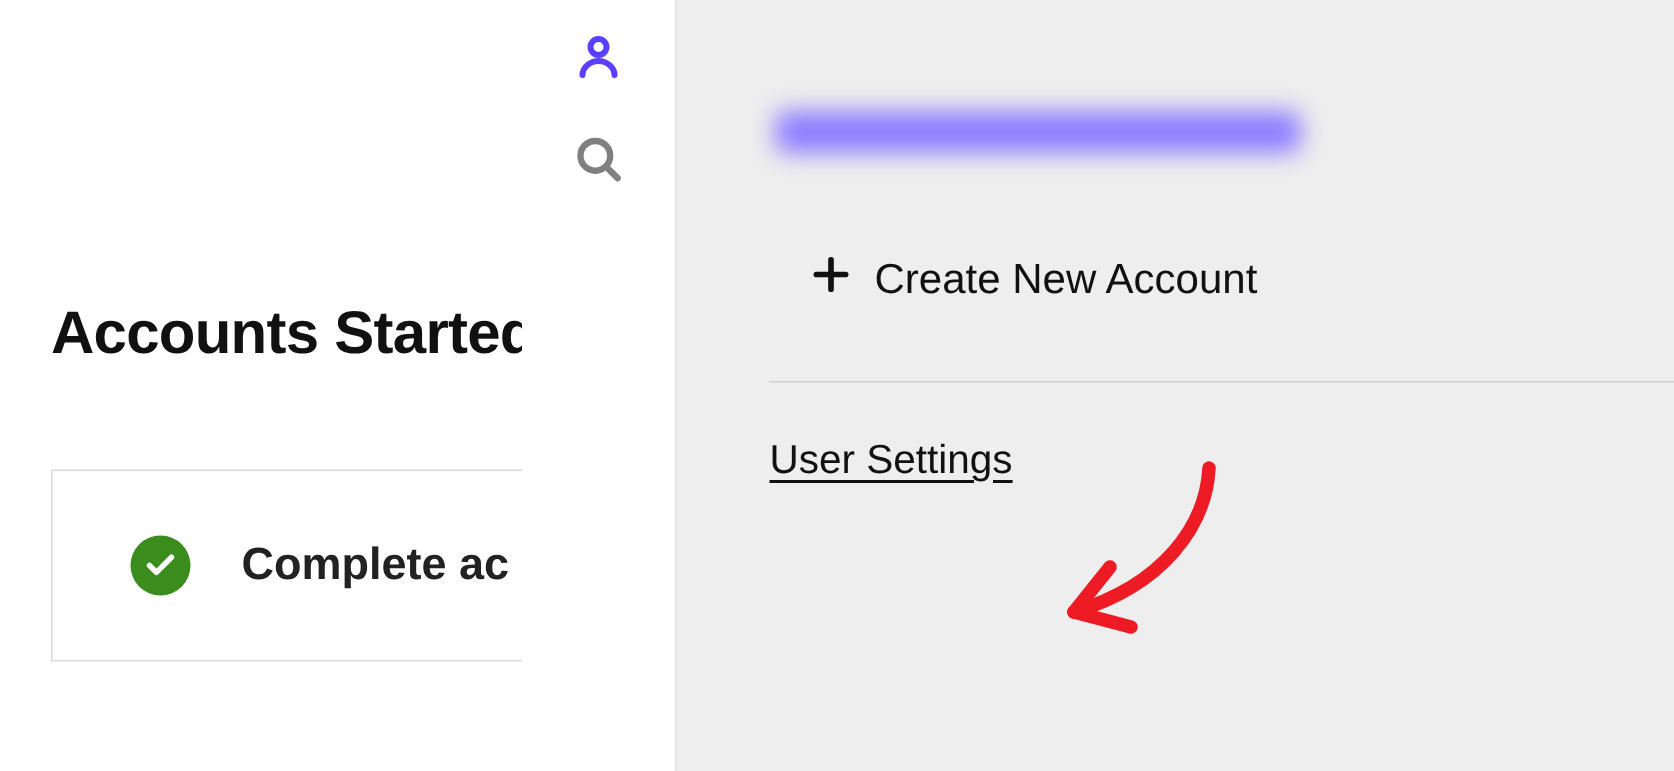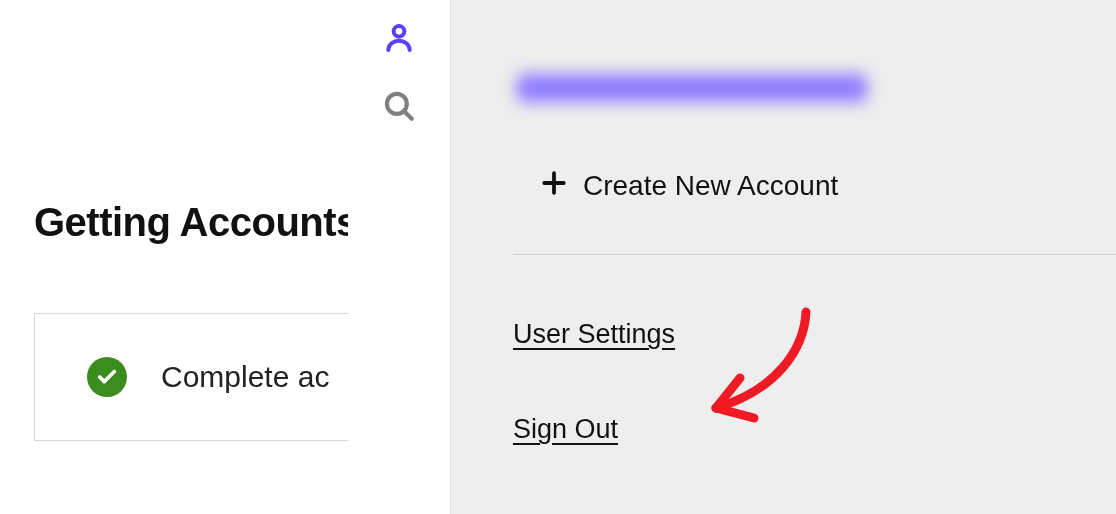--- a/index.html
+++ b/index.html
@@ -51,21 +51,21 @@
       justify-content: center;
       margin-right: 34px;
       flex-shrink: 0;
     }
     .check-circle svg {
       width: 22px;
       height: 22px;
     }
     .card-text {
       font-size: 30px;
-      font-weight: 400;
+      font-weight: 700;
       color: #222;
       white-space: nowrap;
     }
     .icon-rail {
       position: absolute;
       left: 348px;
       top: 0;
       width: 102px;
       height: 514px;
       background: #fff;
@@ -153,40 +153,39 @@
     .link-item {
       font-size: 27px;
       font-weight: 500;
       color: #111;
       text-decoration: underline;
       text-underline-offset: 5px;
       text-decoration-thickness: 2px;
       margin-bottom: 36px;
       cursor: pointer;
       display: inline-block;
-      margin-top: 28px;
     }
     .annotation-arrow {
       position: absolute;
       left: 686px;
       top: 300px;
       width: 140px;
       height: 130px;
       pointer-events: none;
     }
     .annotation-arrow svg {
       width: 100%;
       height: 100%;
     }
   </style>
 </head>
 <body>
 
 <div class="left-panel">
-  <h1 class="page-heading">Getting Accounts</h1>
+  <h1 class="page-heading">Accounts Started</h1>
   <div class="card">
     <div class="check-circle">
       <svg viewBox="0 0 24 24" fill="none" stroke="#fff" stroke-width="4" stroke-linecap="round" stroke-linejoin="round">
         <polyline points="4 12 9 17 20 6"></polyline>
       </svg>
     </div>
     <div class="card-text">Complete ac</div>
   </div>
 </div>
 
@@ -211,23 +210,20 @@
     <svg class="plus-svg" viewBox="0 0 24 24" stroke-linecap="round">
       <line x1="12" y1="3" x2="12" y2="21"></line>
       <line x1="3" y1="12" x2="21" y2="12"></line>
     </svg>
     <span class="create-label">Create New Account</span>
   </div>
   <hr class="divider">
   <div>
     <a class="link-item">User Settings</a>
   </div>
-  <div>
-    <a class="link-item">Sign Out</a>
-  </div>
 </div>
 
 <div class="annotation-arrow">
   <svg viewBox="0 0 140 130">
     <path d="M120 12 C 118 50, 90 90, 30 108" stroke="#ee1b24" stroke-width="9" fill="none" stroke-linecap="round"></path>
     <path d="M30 108 L 54 78" stroke="#ee1b24" stroke-width="9" fill="none" stroke-linecap="round"></path>
     <path d="M30 108 L 68 118" stroke="#ee1b24" stroke-width="9" fill="none" stroke-linecap="round"></path>
   </svg>
 </div>
 

